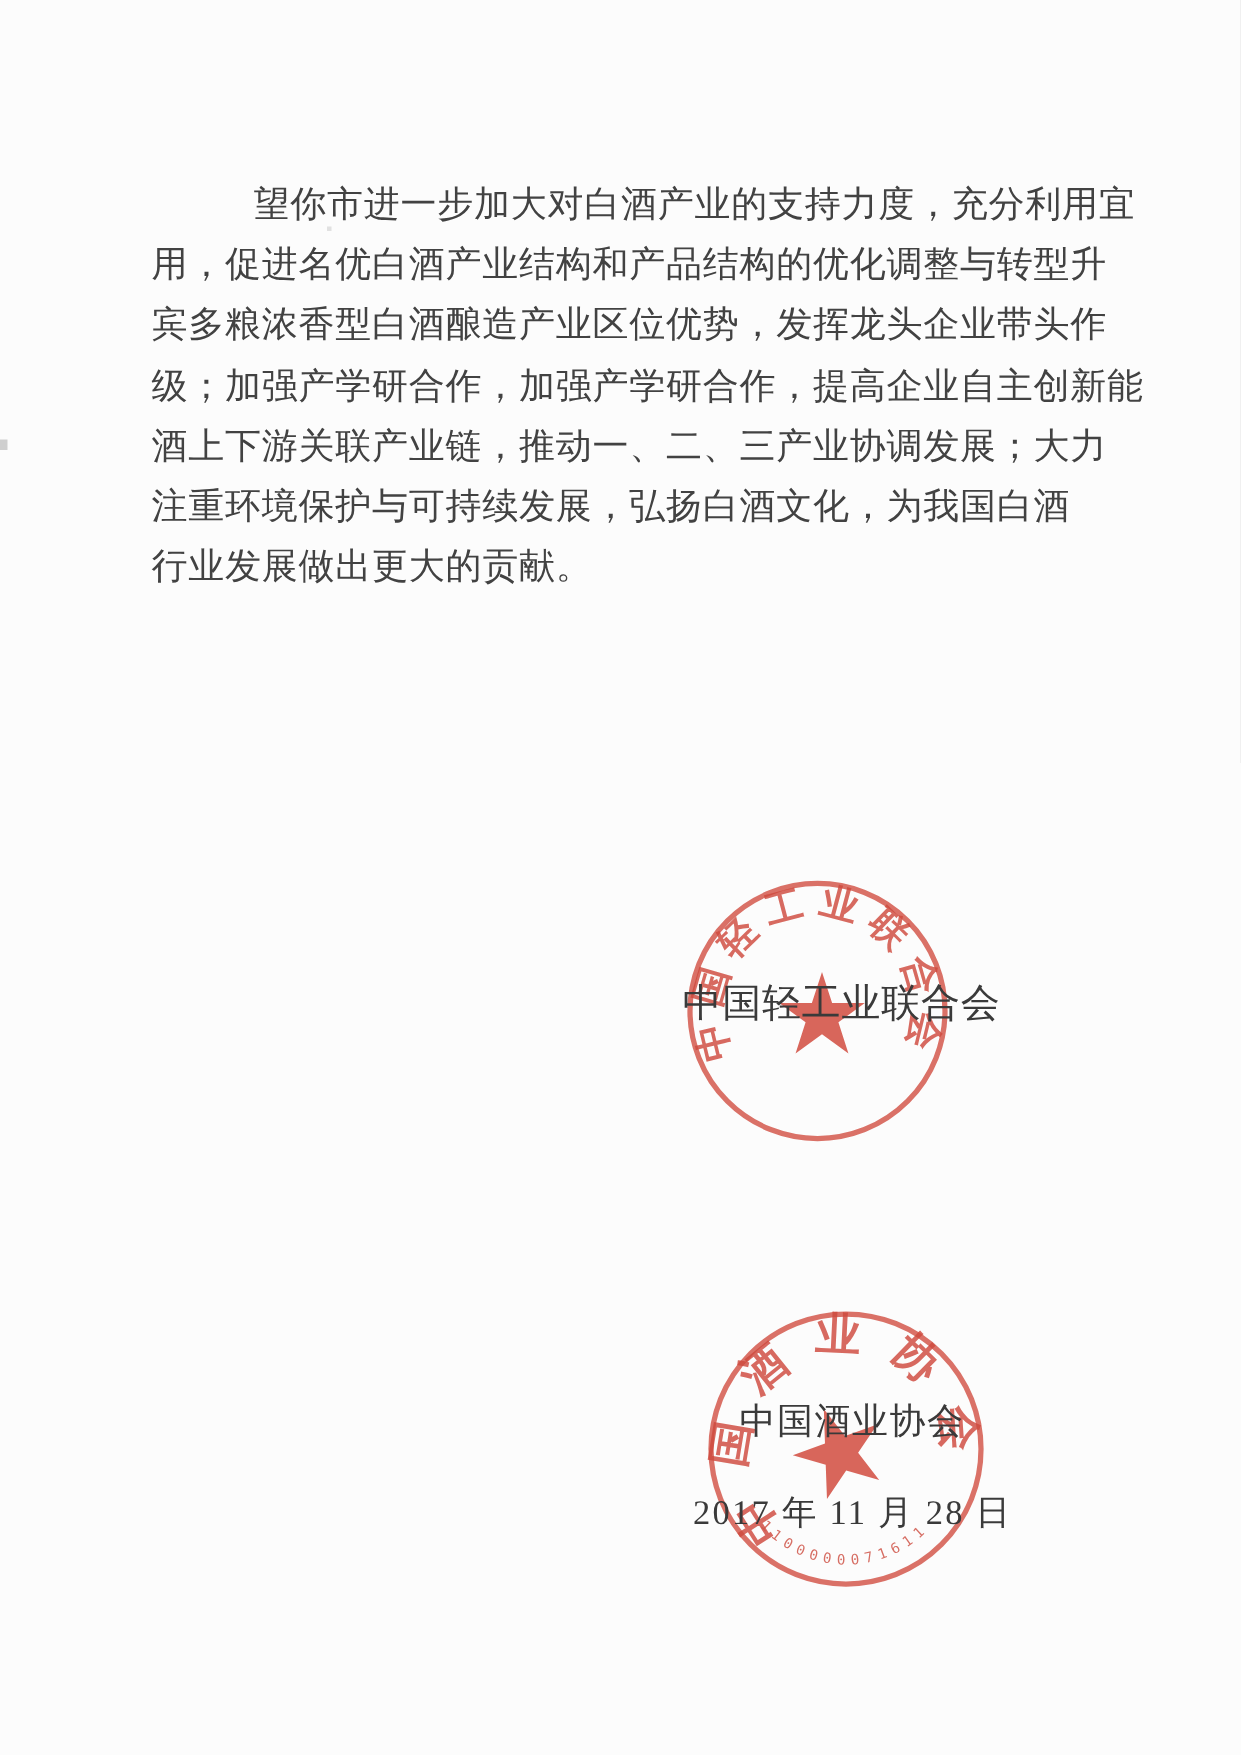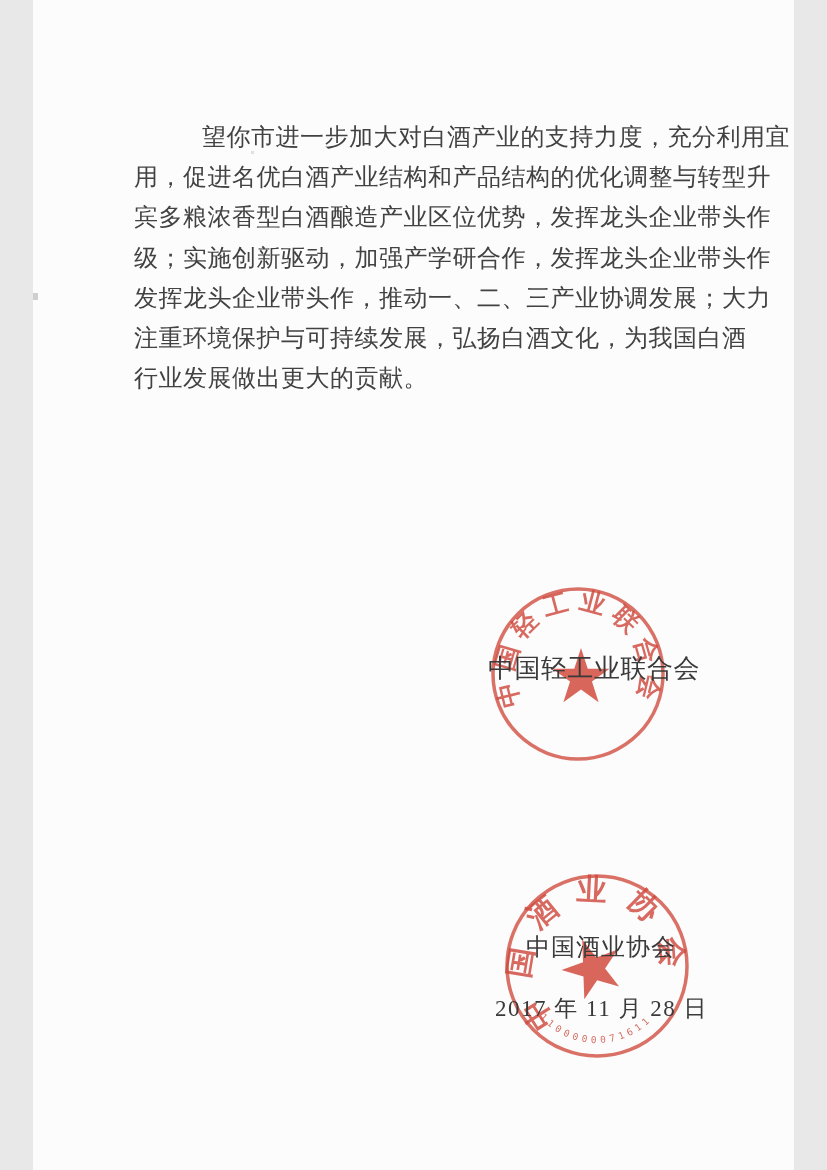--- a/index.html
+++ b/index.html
@@ -1,18 +1,18 @@
 <!DOCTYPE html>
 <html><head>
 <meta charset="utf-8">
 <style>
   html,body { margin:0; padding:0; background:#e8e8e8; }
   .page {
     position:relative;
-    width:761px; height:1170px;
+    width:827px; height:1170px;
     margin:0 auto;
     background:#fcfcfc;
     overflow:hidden;
     font-family:"Liberation Serif","DejaVu Serif",serif;
   }
   
   .body-text {
     position:absolute;
     left:101px; top:117px; width:626px;
     font-size:24px;
@@ -61,22 +61,22 @@
 </style>
 </head>
 <body>
 
 <div class="page">
 
   <div class="body-text">
     <div class="line indent">望你市进一步加大对白酒产业的支持力度，充分利用宜</div>
     <div class="line">用，促进名优白酒产业结构和产品结构的优化调整与转型升</div>
     <div class="line">宾多粮浓香型白酒酿造产业区位优势，发挥龙头企业带头作</div>
-    <div class="line">级；实施创新驱动，加强产学研合作，发挥龙头企业带头作</div>
-    <div class="line">发挥龙头企业带头作，推动一、二、三产业协调发展；大力</div>
+    <div class="line">级；加强产学研合作，加强产学研合作，提高企业自主创新能</div>
+    <div class="line">酒上下游关联产业链，推动一、二、三产业协调发展；大力</div>
     <div class="line">注重环境保护与可持续发展，弘扬白酒文化，为我国白酒</div>
     <div class="line">行业发展做出更大的贡献。</div>
   </div>
 
   <div class="seal seal1">
     <svg width="200" height="200" viewBox="0 0 200 200">
       <circle class="ring" cx="100" cy="100" r="85"></circle>
       <path id="arc1" d="M 44.6 132 A 64 64 0 1 1 155.4 132" fill="none"></path>
       <text class="arc-ch arc-ch-1">
         <textPath href="#arc1" startOffset="2">中国轻工业联合会</textPath>

